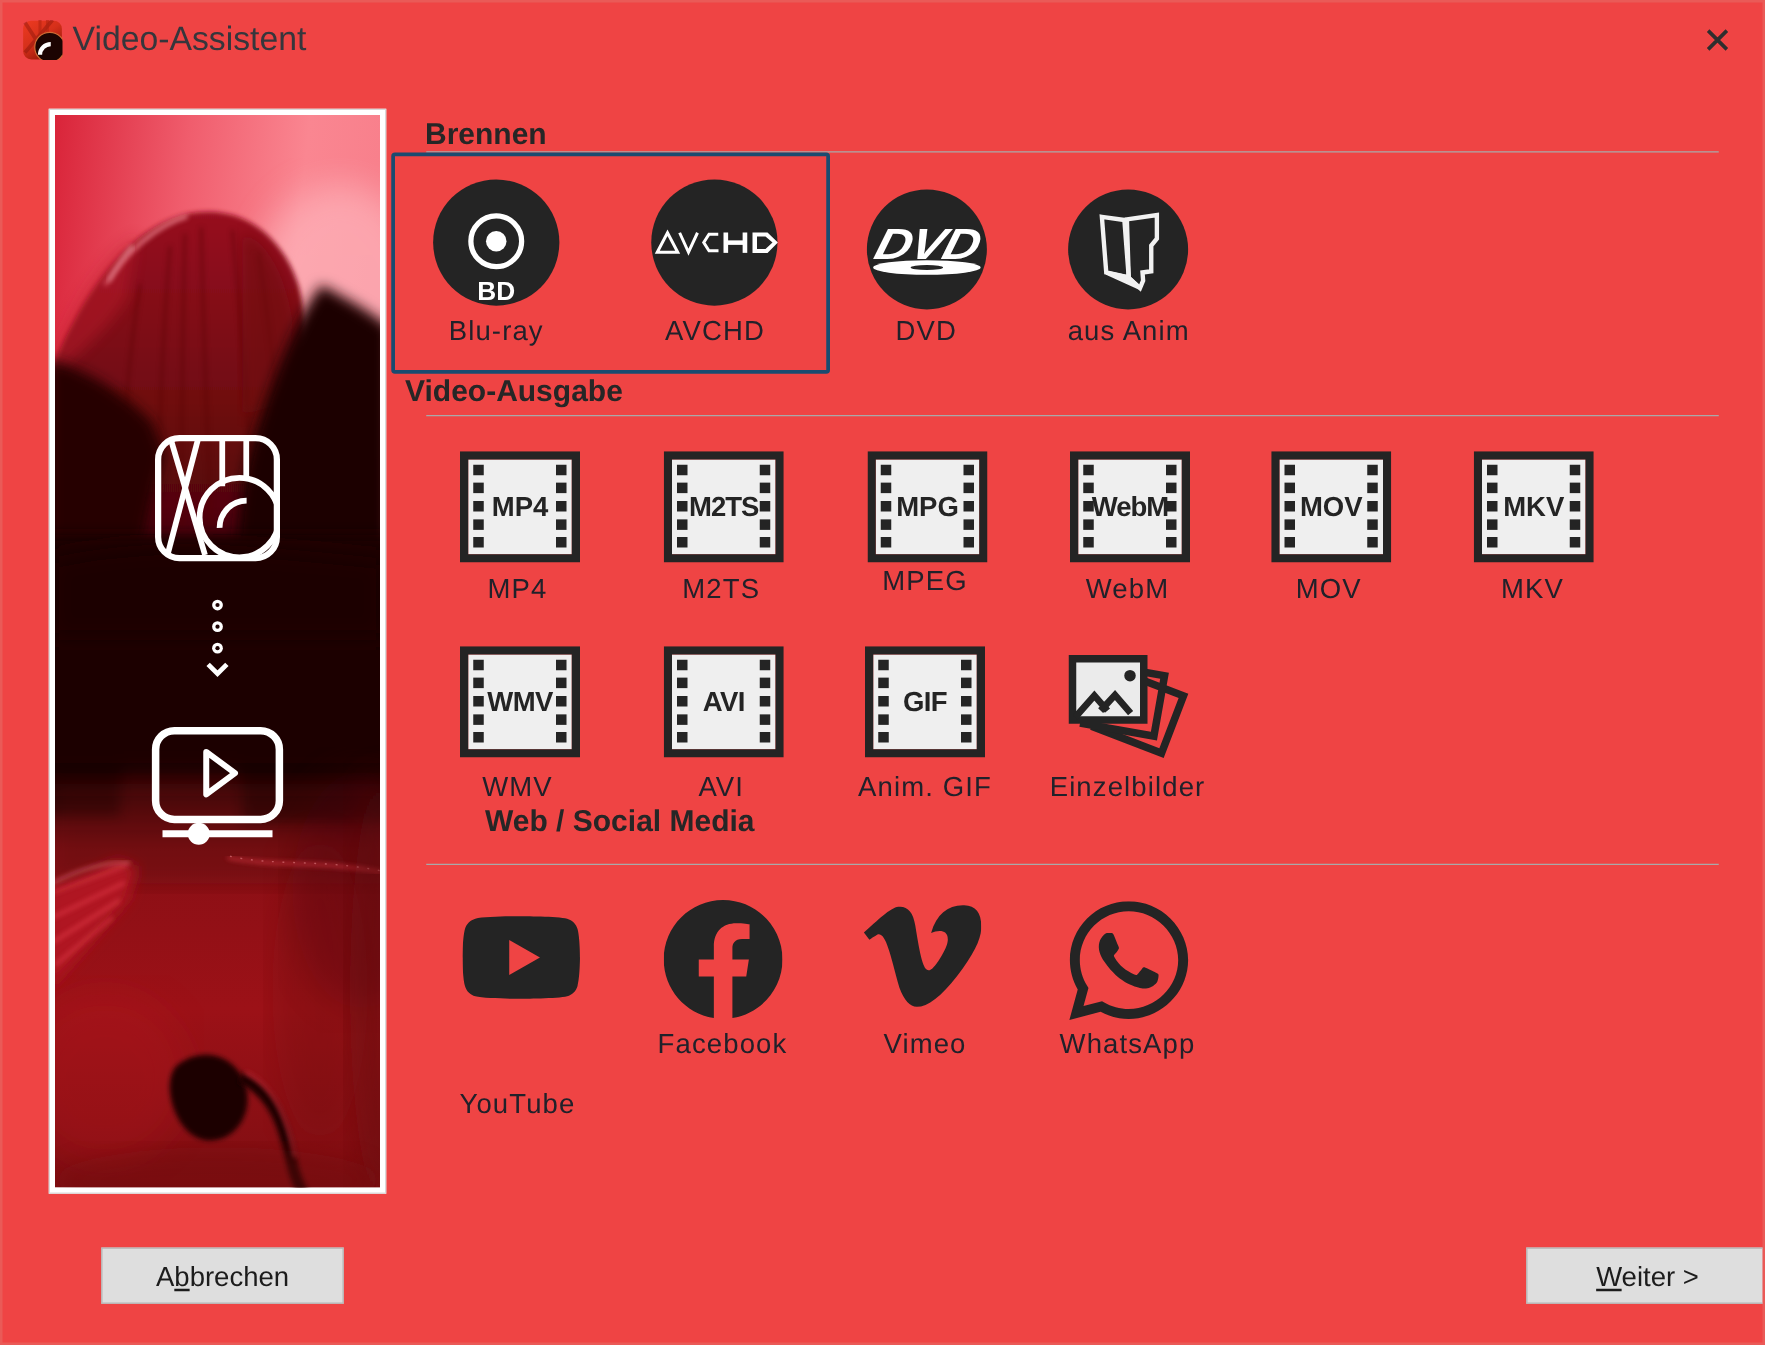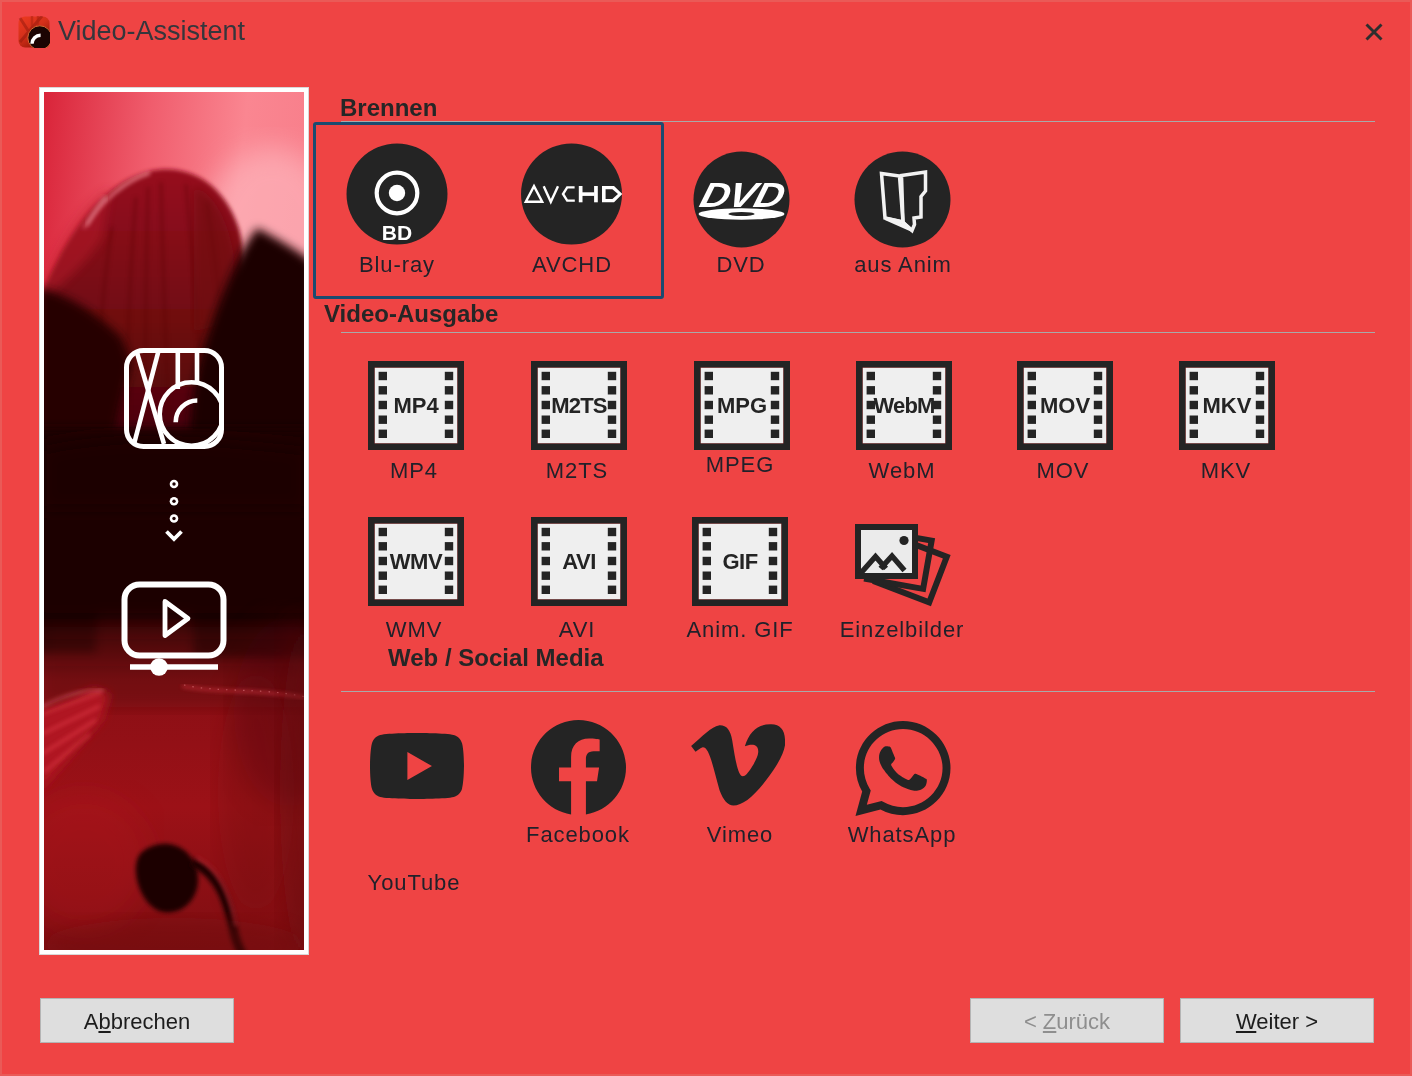--- a/index.html
+++ b/index.html
@@ -2,21 +2,21 @@
 <html><head>
 <meta charset="utf-8">
 <style>
 html,body{margin:0;padding:0;}
 body{width:1412px;height:1076px;font-family:"Liberation Sans",sans-serif;}
 #w{position:relative;width:1412px;height:1076px;background:#ef4444;border:2px solid #ea5a57;box-sizing:border-box;overflow:hidden;}
 .abs{position:absolute;}
 .hdr{position:absolute;font-size:24px;line-height:24px;font-weight:bold;color:#262626;letter-spacing:0px;white-space:nowrap;}
 .rule{position:absolute;height:1px;background:#a9a9a9;left:339px;width:1034px;}
 .lbl{position:absolute;width:240px;text-align:center;font-size:22px;line-height:22px;letter-spacing:0.9px;color:#21212a;white-space:nowrap;}
-.btn{position:absolute;width:194px;height:45px;background:#dedede;border:1px solid #b4b4b4;box-sizing:border-box;text-align:center;font-size:22px;line-height:46px;color:#1c1c1c;}
+.btn{position:absolute;width:194px;height:45px;background:#dedede;border:1px solid #b4b4b4;box-sizing:border-box;text-align:center;font-size:22px;line-height:46px;color:#1c1c1c;margin-left:41px;}
 u{text-underline-offset:2px;}
 </style>
 </head>
 <body>
 <div id="w">
 
 <svg class="abs" style="left:16px;top:14px" width="32" height="32" viewBox="0 0 32 32">
   <defs>
     <linearGradient id="ag" x1="0" y1="0" x2="0.7" y2="1">
       <stop offset="0" stop-color="#ee3a21"></stop>
@@ -381,15 +381,14 @@
       <path fill="#242424" d="M377 180.8c-1.4 31.5-23.4 74.7-66 129.4-44 57.2-81.3 85.8-111.7 85.8-18.9 0-34.9-17.4-47.9-52.3-25.5-93.3-36.4-148-57.4-148-2.4 0-10.9 5.1-25.4 15.2l-15.2-19.6c37.3-32.8 72.9-69.2 95.2-71.2 25.2-2.4 40.7 14.8 46.5 51.7 20.7 131.2 29.9 151 67.6 91.6 13.5-21.4 20.8-37.7 21.8-48.9 3.5-33.2-25.9-30.9-45.8-22.4 15.9-52.1 46.3-77.4 91.2-76 33.3 .9 49 22.5 47.1 64.7z"></path>
     </svg>
 <svg class="abs" style="left:852px;top:719px" width="98" height="95" viewBox="0 32 448 448">
       <path fill="#242424" d="M380.9 97.1C339 55.1 283.2 32 223.9 32c-122.4 0-222 99.6-222 222 0 39.1 10.2 77.3 29.6 111L0 480l117.7-30.9c32.4 17.7 68.9 27 106.1 27h.1c122.3 0 224.1-99.6 224.1-222 0-59.3-25.2-115-67.1-157zm-157 341.6c-33.2 0-65.7-8.9-94-25.7l-6.7-4-69.8 18.3L72 359.2l-4.4-7c-18.5-29.4-28.2-63.3-28.2-98.2 0-101.7 82.8-184.5 184.6-184.5 49.3 0 95.6 19.2 130.4 54.1 34.8 34.9 56.2 81.2 56.1 130.5 0 101.8-84.9 184.6-186.6 184.6zm101.2-138.2c-5.5-2.8-32.8-16.2-37.9-18-5.1-1.9-8.8-2.8-12.5 2.8-3.7 5.6-14.3 18-17.6 21.8-3.2 3.7-6.5 4.2-12 1.4-32.6-16.3-54-29.1-75.5-66-5.7-9.8 5.7-9.1 16.3-30.3 1.8-3.7 .9-6.9-.5-9.7-1.4-2.8-12.5-30.1-17.1-41.2-4.5-10.8-9.1-9.3-12.5-9.5-3.2-.2-6.9-.2-10.6-.2-3.7 0-9.7 1.4-14.8 6.9-5.1 5.6-19.4 19-19.4 46.3 0 27.3 19.9 53.7 22.6 57.4 2.8 3.7 39.1 59.7 94.8 83.8 35.2 15.2 49 16.5 66.6 13.9 10.7-1.6 32.8-13.4 37.4-26.4 4.6-13 4.6-24.1 3.2-26.4-1.3-2.5-5-3.9-10.5-6.6z"></path>
     </svg>
 <div class="lbl" style="left:292px;top:822px;margin-top:48px;">YouTube</div>
 <div class="lbl" style="left:456px;top:822px;">Facebook</div>
 <div class="lbl" style="left:618px;top:822px;">Vimeo</div>
 <div class="lbl" style="left:780px;top:822px;">WhatsApp</div>
 <div class="btn" style="left:38px;top:996px;">A<u>b</u>brechen</div>
-<div class="btn" style="left:968px;top:996px;color:#8e8e8e;">&lt; <u>Z</u>urück</div>
 <div class="btn" style="left:1178px;top:996px;"><u>W</u>eiter &gt;</div>
 </div>
 
 </body></html>

